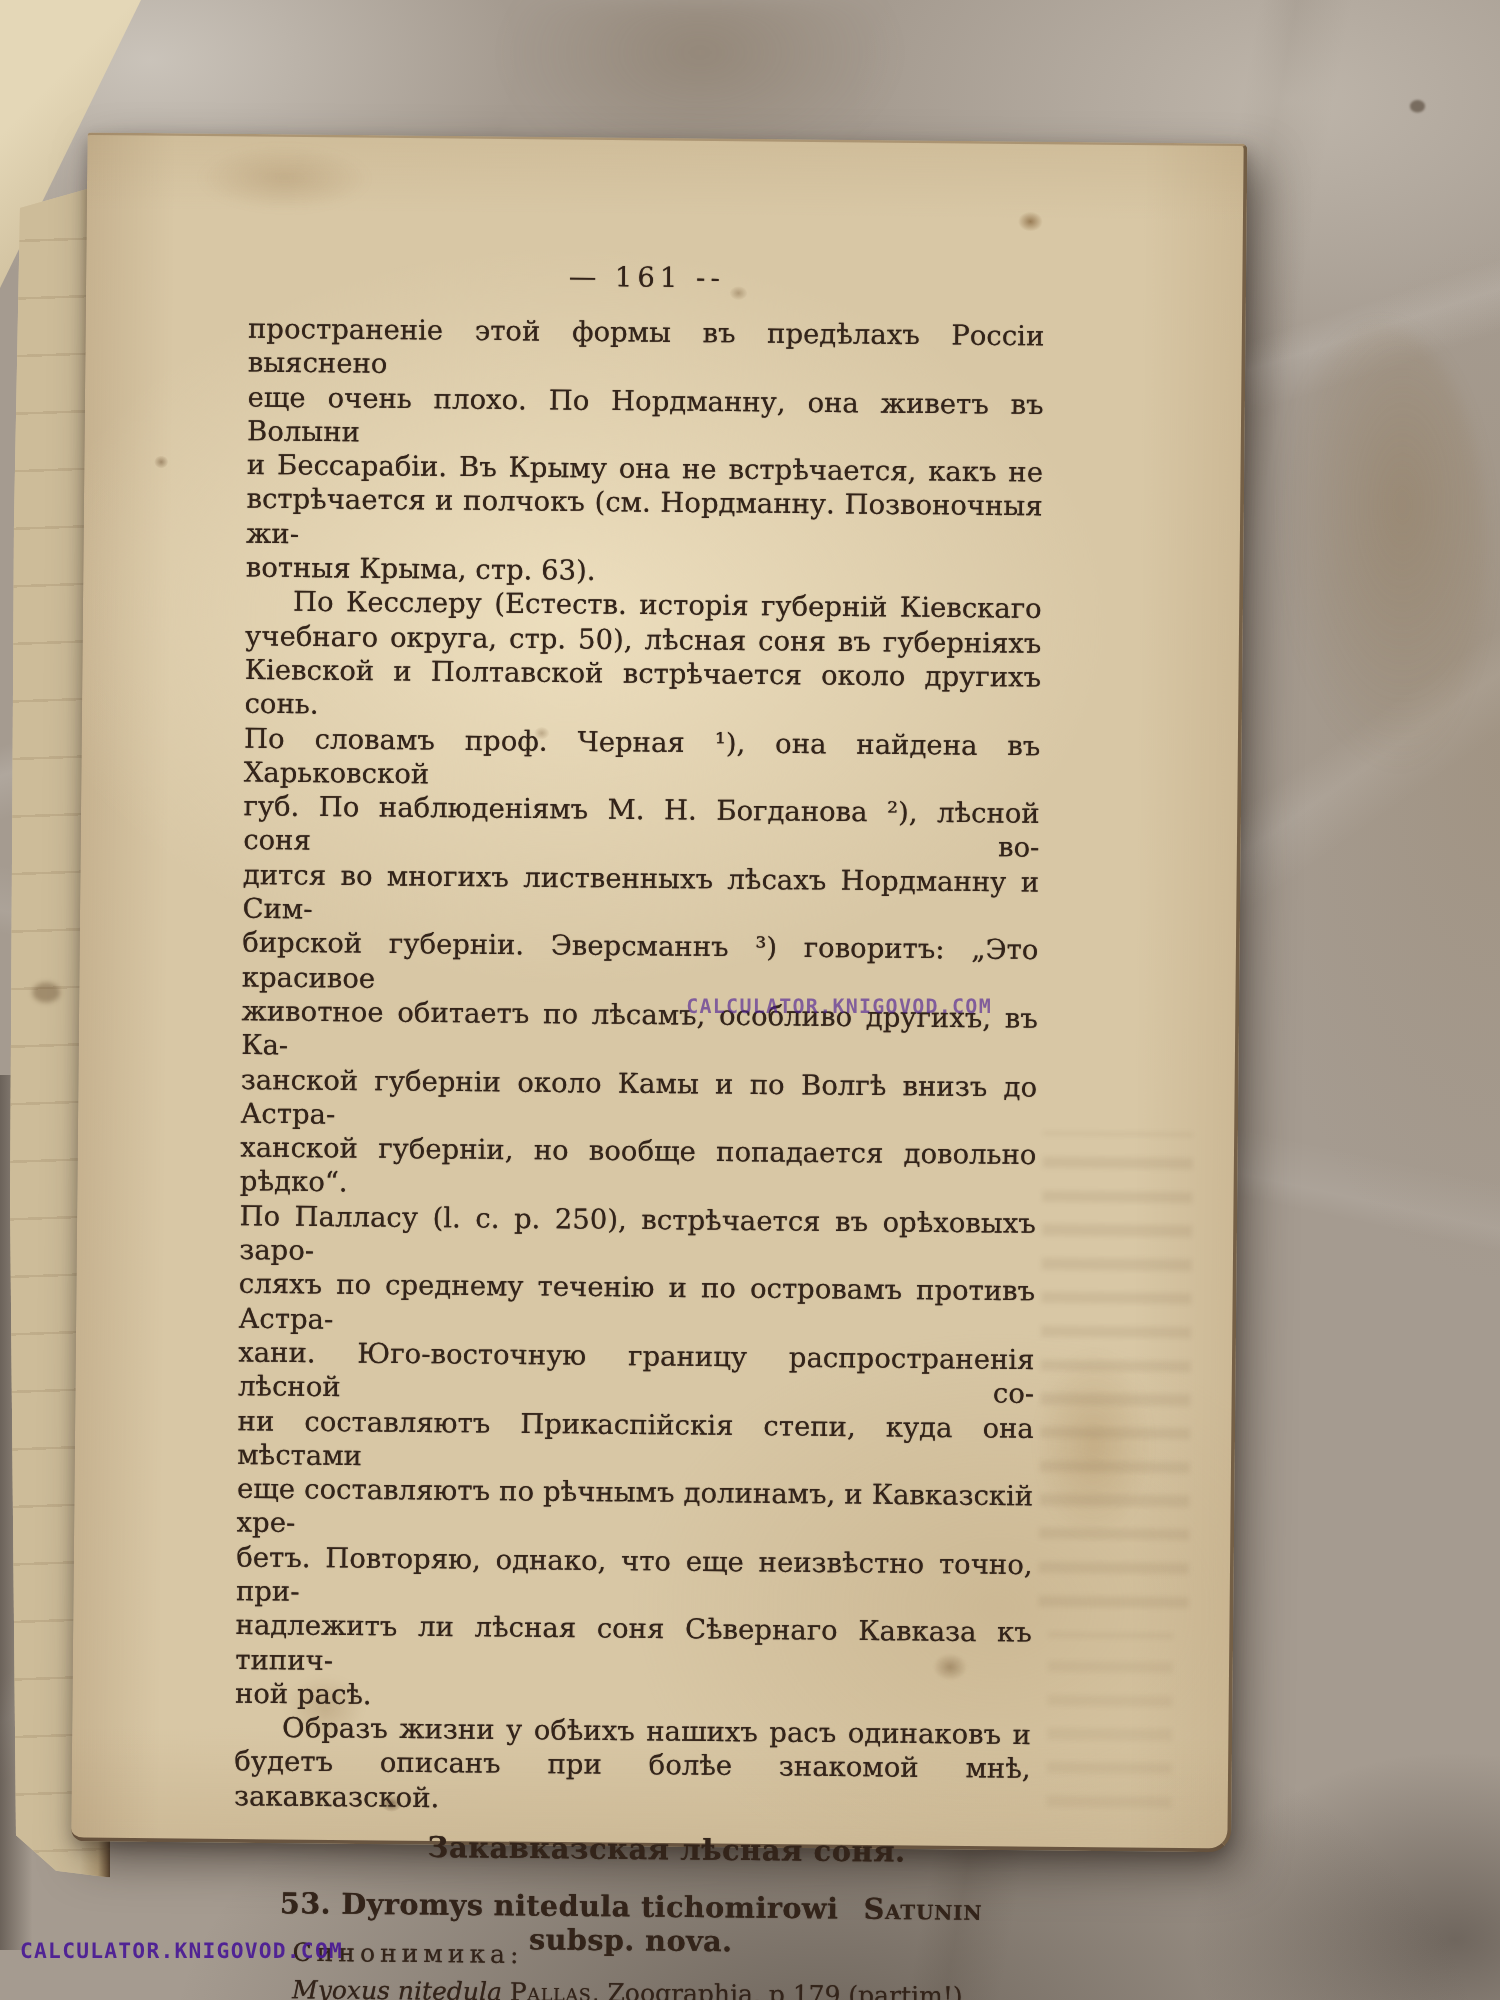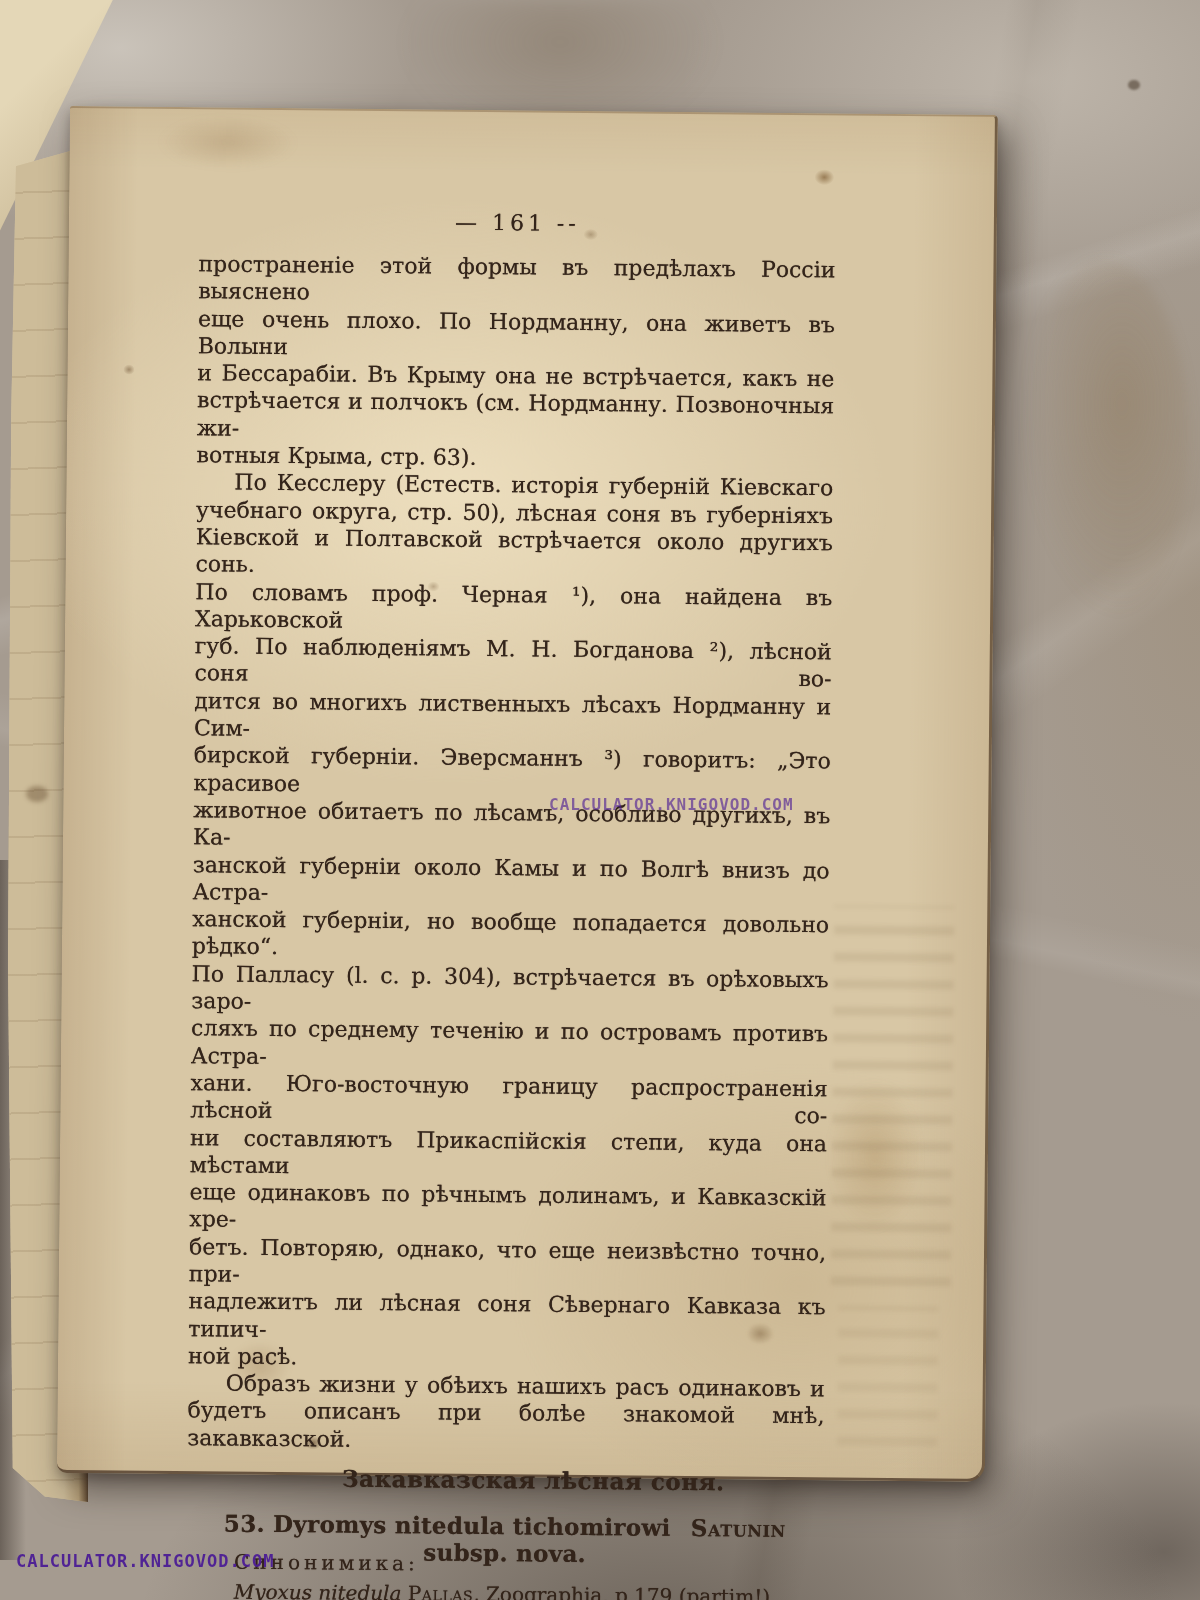--- a/index.html
+++ b/index.html
@@ -143,25 +143,25 @@
         <div class="tline ind just"><span>По Кесслеру (Естеств. исторія губерній Кіевскаго</span></div>
         <div class="tline just"><span>учебнаго округа, стр. 50), лѣсная соня въ губерніяхъ</span></div>
         <div class="tline just"><span>Кіевской и Полтавской встрѣчается около другихъ сонь.</span></div>
         <div class="tline just"><span>По словамъ проф. Черная ¹), она найдена въ Харьковской</span></div>
         <div class="tline just"><span>губ. По наблюденіямъ М. Н. Богданова ²), лѣсной соня во-</span></div>
         <div class="tline just"><span>дится во многихъ лиственныхъ лѣсахъ Нордманну и Сим-</span></div>
         <div class="tline just"><span>бирской губерніи. Эверсманнъ ³) говоритъ: „Это красивое</span></div>
         <div class="tline just"><span>животное обитаетъ по лѣсамъ, особливо другихъ, въ Ка-</span></div>
         <div class="tline just"><span>занской губерніи около Камы и по Волгѣ внизъ до Астра-</span></div>
         <div class="tline just"><span>ханской губерніи, но вообще попадается довольно рѣдко“.</span></div>
-        <div class="tline just"><span>По Палласу (l. c. p. 304), встрѣчается въ орѣховыхъ заро-</span></div>
+        <div class="tline just"><span>По Палласу (l. c. p. 250), встрѣчается въ орѣховыхъ заро-</span></div>
         <div class="tline just"><span>сляхъ по среднему теченію и по островамъ противъ Астра-</span></div>
         <div class="tline just"><span>хани. Юго-восточную границу распространенія лѣсной со-</span></div>
         <div class="tline just"><span>ни составляютъ Прикаспійскія степи, куда она мѣстами</span></div>
-        <div class="tline just"><span>еще одинаковъ по рѣчнымъ долинамъ, и Кавказскій хре-</span></div>
+        <div class="tline just"><span>еще составляютъ по рѣчнымъ долинамъ, и Кавказскій хре-</span></div>
         <div class="tline just"><span>бетъ. Повторяю, однако, что еще неизвѣстно точно, при-</span></div>
         <div class="tline just"><span>надлежитъ ли лѣсная соня Сѣвернаго Кавказа къ типич-</span></div>
         <div class="tline"><span>ной расѣ.</span></div>
       </div>
     <div class="para">
         <div class="tline ind just"><span>Образъ жизни у обѣихъ нашихъ расъ одинаковъ и</span></div>
         <div class="tline"><span>будетъ описанъ при болѣе знакомой мнѣ, закавказской.</span></div>
       </div>
 
     <div class="heading">Закавказская лѣсная соня.</div>

